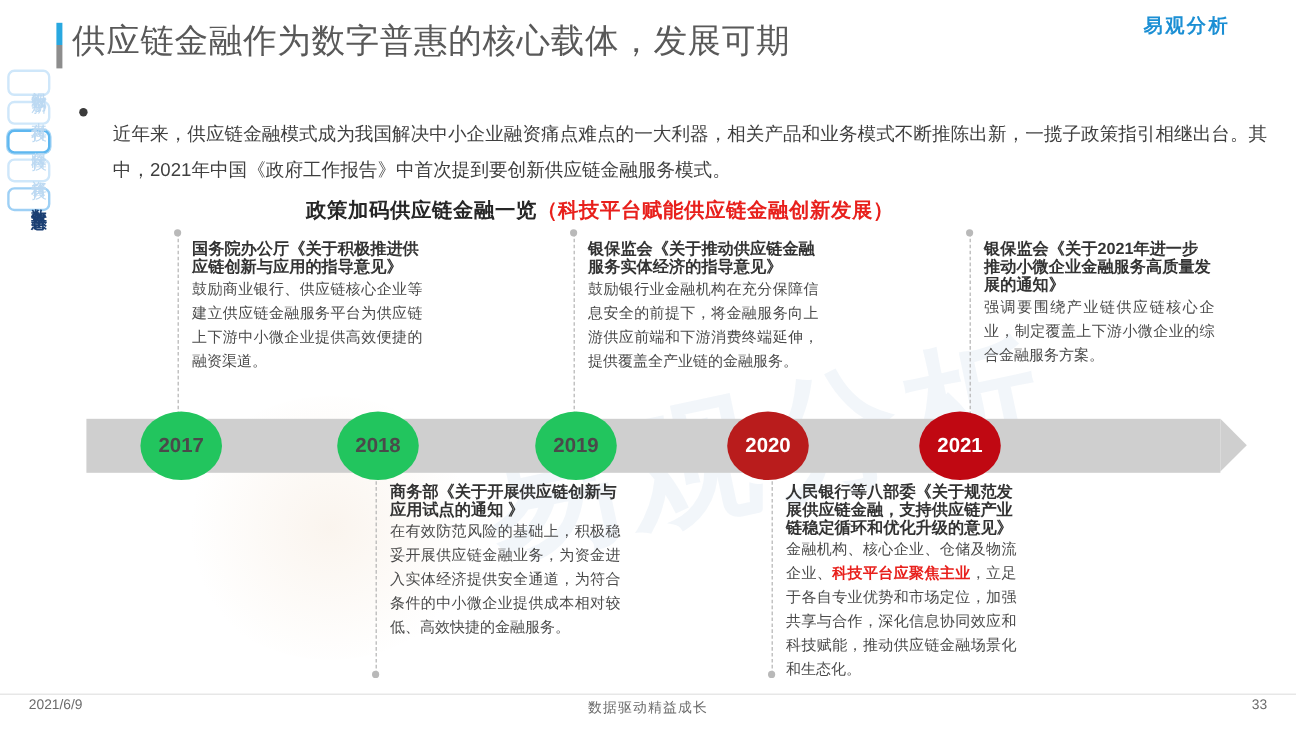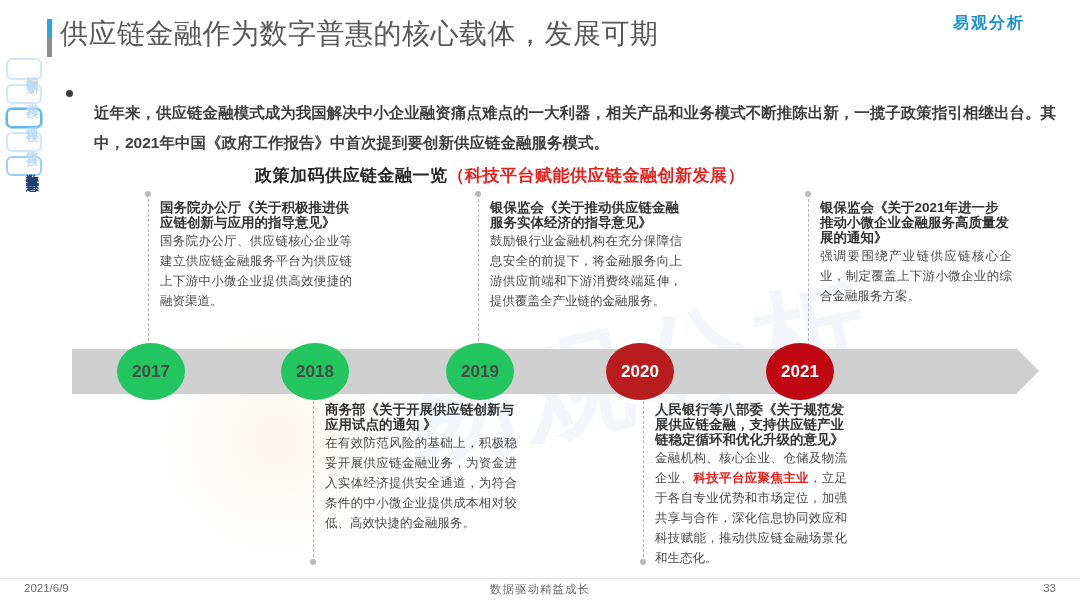--- a/index.html
+++ b/index.html
@@ -115,21 +115,20 @@
     width: 7px; height: 7px;
     border-radius: 50%;
     background: #3b3b3b;
   }
   #intro-text {
     margin-left: 28px;
     font-size: 15.5px;
     line-height: 30px;
     color: #3f3f3f;
     text-align: justify;
-    font-weight: bold;
   }
 
   
   #chart {
     position: absolute;
     left: 0; top: 150px;
     width: 1080px; height: 420px;
   }
   #chart-subtitle {
     position: absolute;
@@ -321,21 +320,21 @@
   <span class="conn-dot" style="left:640px; top:409px;"></span>
 
   <div class="year-node plain" style="left:117px;">2017</div>
   <div class="year-node plain" style="left:281px;">2018</div>
   <div class="year-node plain" style="left:446px;">2019</div>
   <div class="year-node blue" style="left:606px;">2020</div>
   <div class="year-node red" style="left:766px;">2021</div>
 
   <div class="entry" style="left:160px; top:50px;">
     <p class="headline">国务院办公厅《关于积极推进供应链创新与应用的指导意见》</p>
-    <p class="body">国务院办公厅、供应链核心企业等建立供应链金融服务平台为供应链上下游中小微企业提供高效便捷的融资渠道。</p>
+    <p class="body">鼓励商业银行、供应链核心企业等建立供应链金融服务平台为供应链上下游中小微企业提供高效便捷的融资渠道。</p>
   </div>
 
   <div class="entry" style="left:490px; top:50px;">
     <p class="headline">银保监会《关于推动供应链金融服务实体经济的指导意见》</p>
     <p class="body">鼓励银行业金融机构在充分保障信息安全的前提下，将金融服务向上游供应前端和下游消费终端延伸，提供覆盖全产业链的金融服务。</p>
   </div>
 
   <div class="entry" style="left:820px; top:50px;">
     <p class="headline">银保监会《关于2021年进一步推动小微企业金融服务高质量发展的通知》</p>
     <p class="body">强调要围绕产业链供应链核心企业，制定覆盖上下游小微企业的综合金融服务方案。</p>

